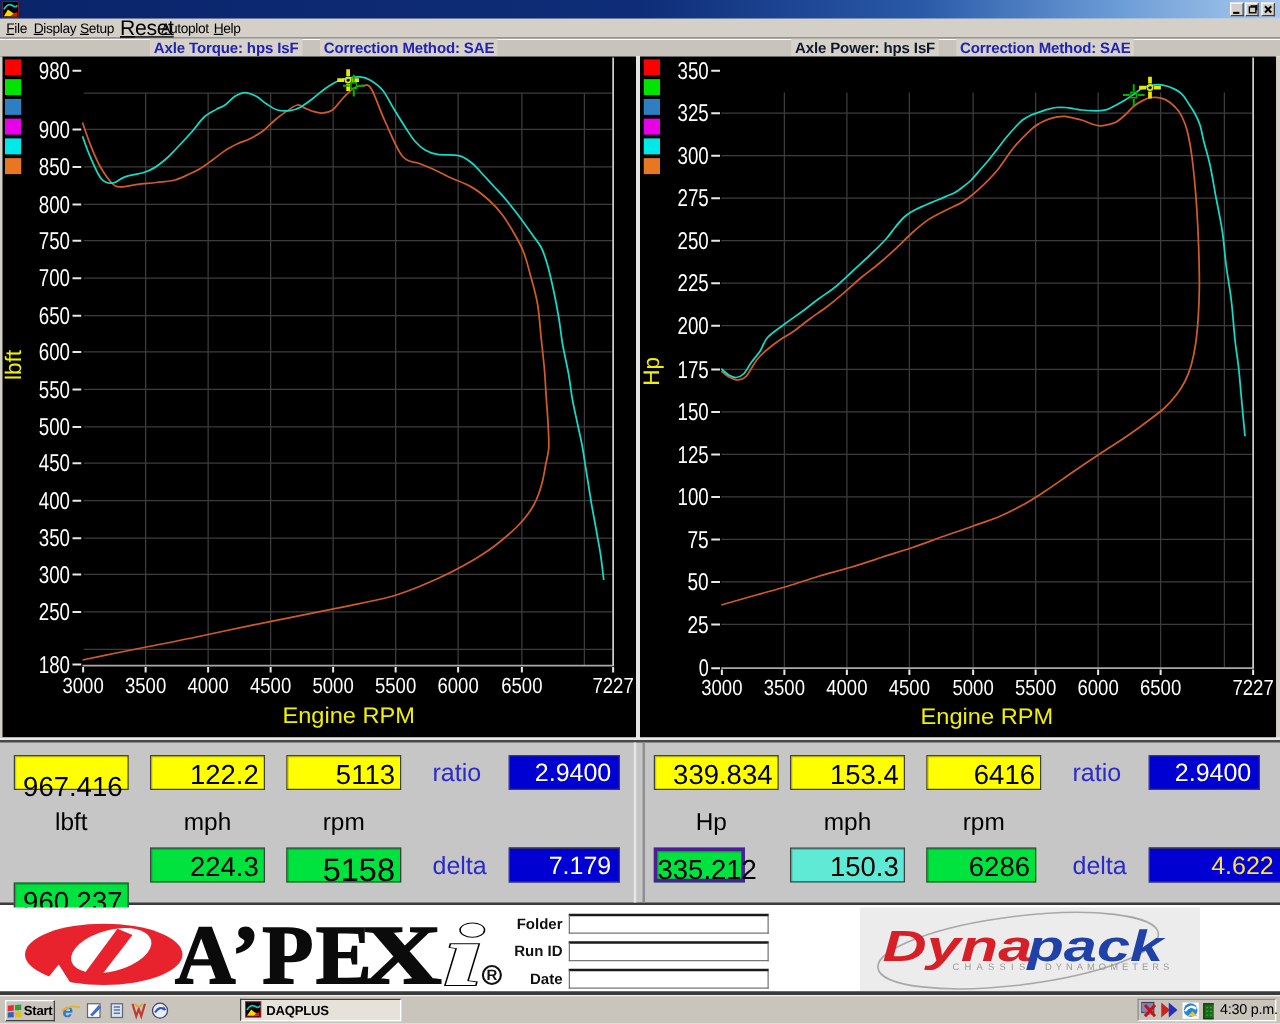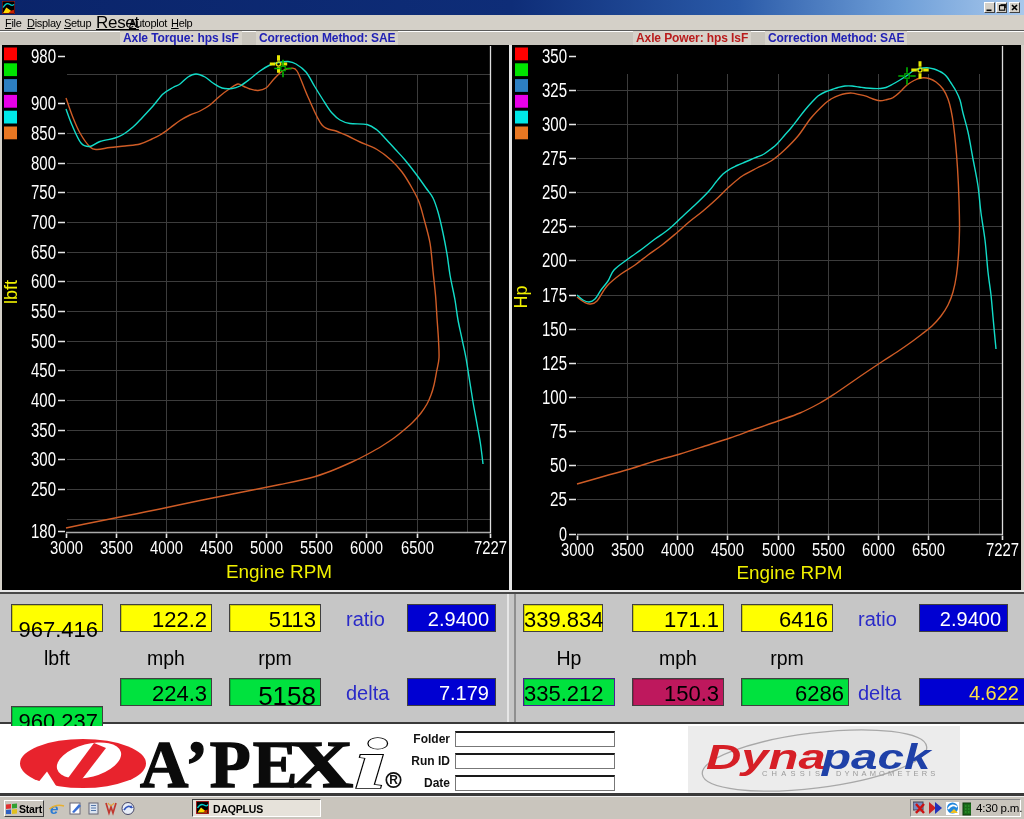--- a/index.html
+++ b/index.html
@@ -35,21 +35,21 @@
 <div class="abs" style="left:5px;top:17px;font-size:11px;letter-spacing:-0.3px;color:#000;"><span style="text-decoration:underline">F</span>ile</div>
 <div class="abs" style="left:27px;top:17px;font-size:11px;letter-spacing:-0.3px;color:#000;"><span style="text-decoration:underline">D</span>isplay</div>
 <div class="abs" style="left:64px;top:17px;font-size:11px;letter-spacing:-0.3px;color:#000;"><span style="text-decoration:underline">S</span>etup</div>
 <div class="abs" style="left:96px;top:13px;font-size:17px;letter-spacing:-0.3px;color:#000;text-decoration:underline;"><span style="text-decoration:underline">R</span>eset</div>
 <div class="abs" style="left:129px;top:17px;font-size:11px;letter-spacing:-0.3px;color:#000;"><span style="text-decoration:underline">A</span>utoplot</div>
 <div class="abs" style="left:171px;top:17px;font-size:11px;letter-spacing:-0.3px;color:#000;"><span style="text-decoration:underline">H</span>elp</div>
 
 <div class="abs" style="left:0;top:31px;width:1024px;height:14px;background:#c8c4bc;border-top:1px solid #fff;"></div>
 <div class="abs" style="left:120px;top:31px;height:14px;padding:0 3px;background:#d6d2ca;font-size:12px;font-weight:bold;color:#2121b4;line-height:15px;letter-spacing:-0.1px;">Axle Torque: hps IsF</div>
 <div class="abs" style="left:256px;top:31px;height:14px;padding:0 3px;background:#d6d2ca;font-size:12px;font-weight:bold;color:#2121b4;line-height:15px;letter-spacing:-0.1px;">Correction Method: SAE</div>
-<div class="abs" style="left:633px;top:31px;height:14px;padding:0 3px;background:#d6d2ca;font-size:12px;font-weight:bold;color:#b91c1c;line-height:15px;letter-spacing:-0.1px;">Axle Power: hps IsF</div>
+<div class="abs" style="left:633px;top:31px;height:14px;padding:0 3px;background:#d6d2ca;font-size:12px;font-weight:bold;color:#0f172a;line-height:15px;letter-spacing:-0.1px;">Axle Power: hps IsF</div>
 <div class="abs" style="left:765px;top:31px;height:14px;padding:0 3px;background:#d6d2ca;font-size:12px;font-weight:bold;color:#2121b4;line-height:15px;letter-spacing:-0.1px;">Correction Method: SAE</div>
 
 <svg class="abs" style="left:0;top:45px" width="509" height="546" shape-rendering="auto">
       <rect x="0" y="0" width="509" height="545" fill="#000"></rect>
       <rect x="0" y="0" width="2" height="545" fill="#d4d0c8"></rect>
       <path d="M116.5 29 V487 M166.5 29 V487 M216.5 29 V487 M266.5 29 V487 M316.5 29 V487 M366.5 29 V487 M417.5 29 V487 M467.5 29 V487 M67 474.5 H490 M67 444.5 H490 M67 414.5 H490 M67 385.5 H490 M67 355.5 H490 M67 325.5 H490 M67 296.5 H490 M67 266.5 H490 M67 236.5 H490 M67 207.5 H490 M67 177.5 H490 M67 147.5 H490 M67 118.5 H490 M67 88.5 H490 M67 58.5 H490 M67 29.5 H490" stroke="#3c3c3c" stroke-width="1" fill="none"></path>
       <path d="M66 487.5 H490" stroke="#aaaaaa" stroke-width="1.4" fill="none"></path>
       <path d="M490.5 1 V488" stroke="#dddddd" stroke-width="1.3" fill="none"></path>
       <text x="56" y="18.0" fill="#fff" font-size="19.5" text-anchor="end" textLength="25" lengthAdjust="spacingAndGlyphs">980</text>
       <text x="56" y="65.0" fill="#fff" font-size="19.5" text-anchor="end" textLength="25" lengthAdjust="spacingAndGlyphs">900</text>
@@ -149,29 +149,29 @@
     <div class="abs" style="left:11px;top:647px;width:92px;font-size:19.5px;color:#000;text-align:center;">lbft</div>
     <div class="abs" style="left:120px;top:647px;width:92px;font-size:19.5px;color:#000;text-align:center;">mph</div>
     <div class="abs" style="left:229px;top:647px;width:92px;font-size:19.5px;color:#000;text-align:center;">rpm</div>
     <div class="abs" style="left:11px;top:678px;height:28px;width:92px;background:#00e23e;border:1px solid #404040;box-shadow:inset 1px 1px 0 #00000030;font-size:22px;color:#000;text-align:right;padding:2px 4px 0 0;margin-top:28px;">960.237</div>
     <div class="abs" style="left:120px;top:678px;height:28px;width:92px;background:#00e23e;border:1px solid #404040;box-shadow:inset 1px 1px 0 #00000030;font-size:22px;color:#000;text-align:right;padding:2px 4px 0 0;">224.3</div>
     <div class="abs" style="left:229px;top:678px;height:28px;width:92px;background:#00e23e;border:1px solid #404040;box-shadow:inset 1px 1px 0 #00000030;font-size:26px;color:#000;text-align:right;padding:2px 4px 0 0;">5158</div>
     <div class="abs" style="left:346px;top:608px;font-size:20px;color:#2a2ac8;">ratio</div>
     <div class="abs" style="left:346px;top:682px;font-size:20px;color:#2a2ac8;">delta</div>
     <div class="abs" style="left:407px;top:604px;height:28px;width:89px;background:#0000d2;border:1px solid #404040;font-size:20px;color:#fff;text-align:right;padding:3px 6px 0 0;">2.9400</div>
     <div class="abs" style="left:407px;top:678px;height:28px;width:89px;background:#0000d2;border:1px solid #404040;font-size:20px;color:#fff;text-align:right;padding:3px 6px 0 0;">7.179</div>
-<div class="abs" style="left:523px;top:604px;height:28px;width:80px;background:#ffff00;border:1px solid #404040;box-shadow:inset 1px 1px 0 #00000030;font-size:22px;color:#000;text-align:right;padding:2px 4px 0 0;">339.834</div>
-    <div class="abs" style="left:632px;top:604px;height:28px;width:92px;background:#ffff00;border:1px solid #404040;box-shadow:inset 1px 1px 0 #00000030;font-size:22px;color:#000;text-align:right;padding:2px 4px 0 0;">171.1</div>
+<div class="abs" style="left:523px;top:604px;height:28px;width:100px;background:#ffff00;border:1px solid #404040;box-shadow:inset 1px 1px 0 #00000030;font-size:22px;color:#000;text-align:right;padding:2px 4px 0 0;">339.834</div>
+    <div class="abs" style="left:632px;top:604px;height:28px;width:92px;background:#ffff00;border:1px solid #404040;box-shadow:inset 1px 1px 0 #00000030;font-size:22px;color:#000;text-align:right;padding:2px 4px 0 0;">153.4</div>
     <div class="abs" style="left:741px;top:604px;height:28px;width:92px;background:#ffff00;border:1px solid #404040;box-shadow:inset 1px 1px 0 #00000030;font-size:22px;color:#000;text-align:right;padding:2px 4px 0 0;">6416</div>
     <div class="abs" style="left:523px;top:647px;width:92px;font-size:19.5px;color:#000;text-align:center;">Hp</div>
     <div class="abs" style="left:632px;top:647px;width:92px;font-size:19.5px;color:#000;text-align:center;">mph</div>
     <div class="abs" style="left:741px;top:647px;width:92px;font-size:19.5px;color:#000;text-align:center;">rpm</div>
-    <div class="abs" style="left:523px;top:678px;height:28px;width:92px;background:#00e23e;border:1px solid #4c1d95;box-shadow:inset 1px 1px 0 #00000030;font-size:22px;color:#000;text-align:left;padding:2px 4px 0 0;">335.212</div>
-    <div class="abs" style="left:632px;top:678px;height:28px;width:92px;background:#be185d;border:1px solid #404040;box-shadow:inset 1px 1px 0 #00000030;font-size:22px;color:#000;text-align:right;padding:2px 4px 0 0;">150.3</div>
-    <div class="abs" style="left:741px;top:678px;height:28px;width:108px;background:#00e23e;border:1px solid #404040;box-shadow:inset 1px 1px 0 #00000030;font-size:22px;color:#000;text-align:right;padding:2px 4px 0 0;">6286</div>
+    <div class="abs" style="left:523px;top:678px;height:28px;width:73px;background:#00e23e;border:3px solid #4c1d95;box-shadow:inset 1px 1px 0 #00000030;font-size:22px;color:#000;text-align:center;padding:2px 4px 0 0;">335.212</div>
+    <div class="abs" style="left:632px;top:678px;height:28px;width:92px;background:#5eead4;border:1px solid #404040;box-shadow:inset 1px 1px 0 #00000030;font-size:22px;color:#000;text-align:right;padding:2px 4px 0 0;">150.3</div>
+    <div class="abs" style="left:741px;top:678px;height:28px;width:88px;background:#00e23e;border:1px solid #404040;box-shadow:inset 1px 1px 0 #00000030;font-size:22px;color:#000;text-align:right;padding:2px 4px 0 0;">6286</div>
     <div class="abs" style="left:858px;top:608px;font-size:20px;color:#2a2ac8;">ratio</div>
     <div class="abs" style="left:858px;top:682px;font-size:20px;color:#2a2ac8;">delta</div>
     <div class="abs" style="left:919px;top:604px;height:28px;width:89px;background:#0000d2;border:1px solid #404040;font-size:20px;color:#fff;text-align:right;padding:3px 6px 0 0;">2.9400</div>
     <div class="abs" style="left:919px;top:678px;height:28px;width:107px;background:#0000d2;border:1px solid #404040;font-size:20px;color:#fde047;text-align:right;padding:3px 6px 0 0;">4.622</div>
 <div class="abs" style="left:0;top:726px;width:1024px;height:67px;background:#fff;"></div>
 
 <svg class="abs" style="left:14px;top:731px" width="410" height="62">
  <g>
   <ellipse cx="69" cy="32.5" rx="63" ry="24.5" fill="#e8232d"></ellipse>
   <ellipse cx="75" cy="29.5" rx="33" ry="16.5" fill="#fff" transform="rotate(-15 75 29.5)"></ellipse>

